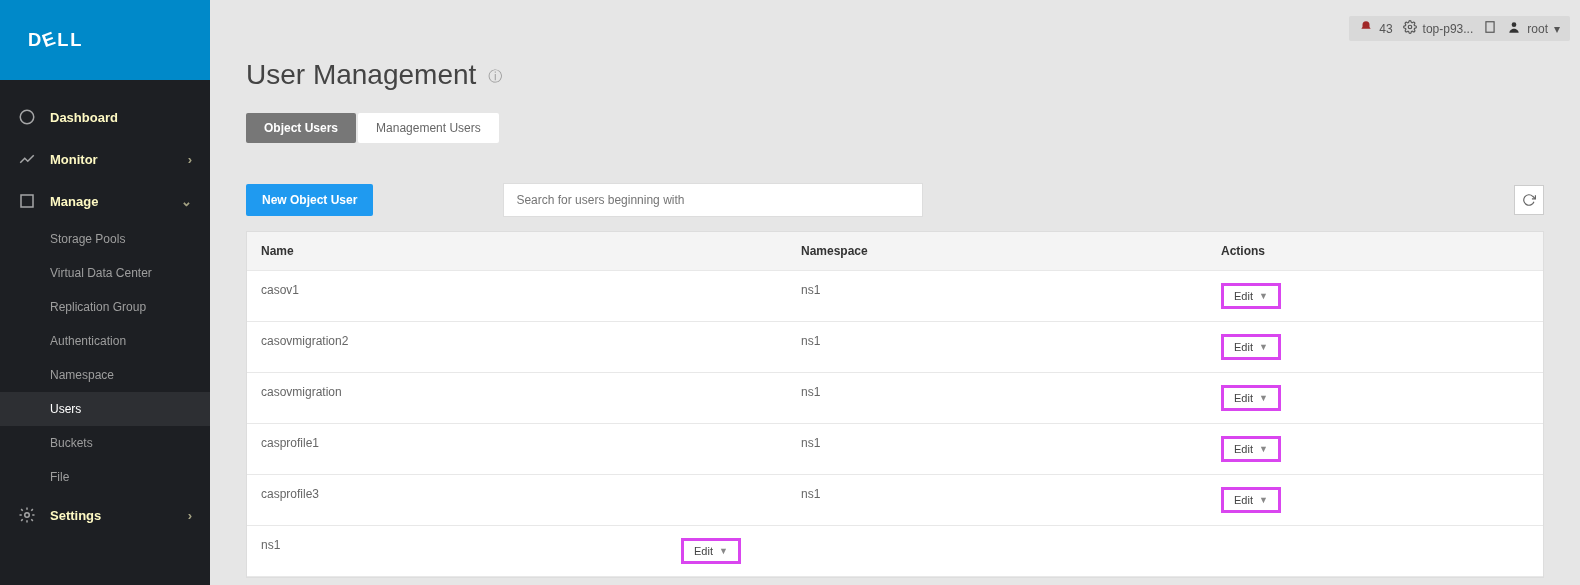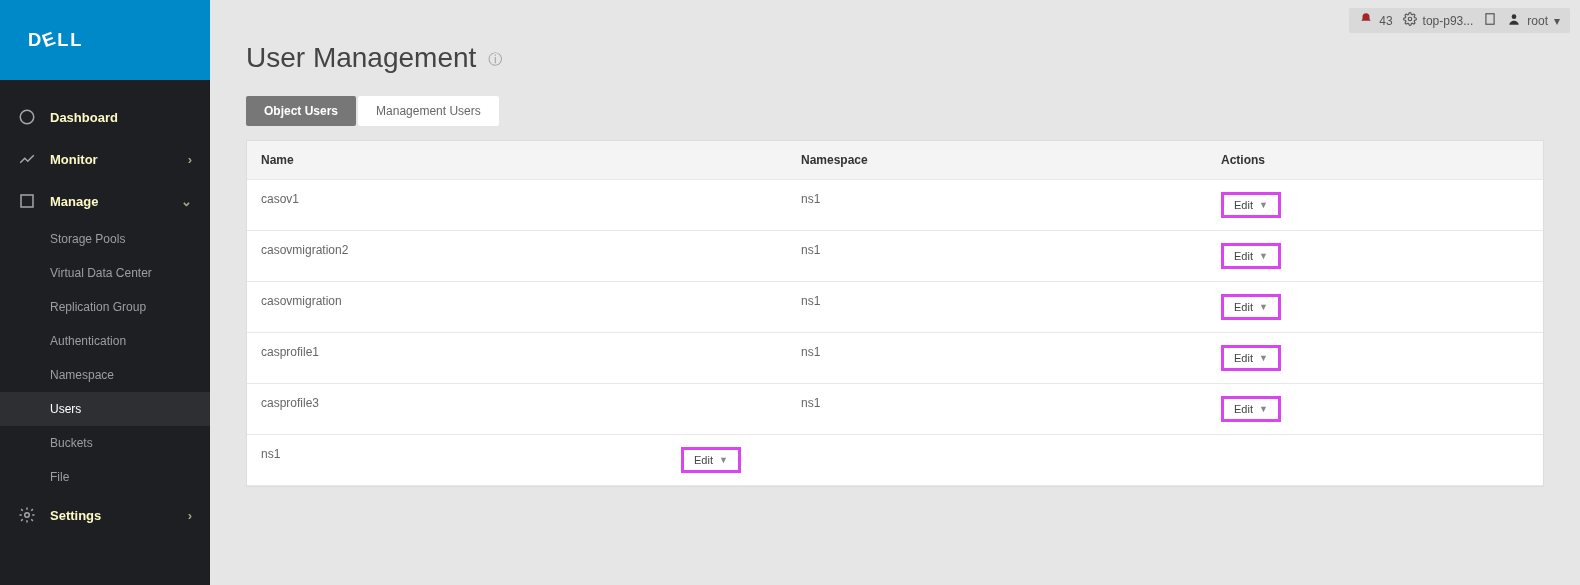--- a/index.html
+++ b/index.html
@@ -14,26 +14,26 @@
 .nav-item .ic { width: 18px; height: 18px; margin-right: 14px; opacity: .8; flex-shrink: 0; }
 .nav-item .ic svg { width: 18px; height: 18px; stroke: #c8c8c8; fill: none; stroke-width: 2; }
 .nav-item .label { flex: 1; }
 .nav-item .chev { opacity: .6; }
 .nav-sub { padding-left: 50px; }
 .nav-sub .sub-item { padding: 10px 14px 10px 0; font-size: 12px; color: #9e9e9e; cursor: pointer; }
 .nav-sub .sub-item.active { background: #2d2f33; color: #fff; margin-left: -50px; padding-left: 50px; }
 
 
 .main { flex: 1; background: #e6e6e6; position: relative; }
-.topbar { position: absolute; top: 8px; right: 10px; display: flex; align-items: center; gap: 10px; background: #d9d9d9; padding: 4px 10px; border-radius: 2px; font-size: 12px; color: #555; }
+.topbar { position: absolute; top: 16px; right: 10px; display: flex; align-items: center; gap: 10px; background: #d9d9d9; padding: 4px 10px; border-radius: 2px; font-size: 12px; color: #555; }
 .topbar .tb-item { display: flex; align-items: center; gap: 6px; cursor: pointer; }
 .topbar .alert-ic { color: #a02828; }
 .topbar svg { width: 14px; height: 14px; }
 
-.page-title { font-size: 28px; font-weight: 400; color: #444; padding: 42px 12px 0 36px; }
+.page-title { font-size: 28px; font-weight: 400; color: #444; padding: 42px 12px 0 36px; margin-top: 17px; }
 .page-title .info-ic { font-size: 14px; color: #999; vertical-align: middle; margin-left: 4px; }
 
 .tab-strip { margin: 22px 0 0 36px; display: flex; gap: 2px; }
 .tab { padding: 8px 18px; font-size: 12px; cursor: pointer; border-radius: 2px; }
 .tab.active { background: #777; color: #fff; font-weight: 600; }
 .tab.inactive { background: #fff; color: #666; }
 
 .toolbar { margin: 40px 36px 0 36px; display: flex; align-items: center; }
 .new-btn { background: #1f9af0; color: #fff; border: none; padding: 9px 16px; font-size: 12px; font-weight: 600; cursor: pointer; border-radius: 2px; }
 .search-input { margin-left: 130px; width: 420px; padding: 9px 12px; font-size: 12px; border: 1px solid #ddd; background: #fff; color: #555; }
@@ -146,20 +146,30 @@
   <h1 class="page-title">
     <span>User Management</span>
     <span class="info-ic">ⓘ</span>
   </h1>
 
   <div class="tab-strip">
       <div class="tab active">Object Users</div>
       <div class="tab inactive">Management Users</div>
     </div>
 
+  <div class="toolbar">
+    <button class="new-btn">New Object User</button>
+    <input class="search-input" placeholder="Search for users beginning with" style="">
+    <button class="refresh-btn">
+      <svg viewBox="0 0 24 24">
+          <polyline points="23 4 23 10 17 10"></polyline>
+          <path d="M20.49 15a9 9 0 1 1-2.12-9.36L23 10"></path>
+        </svg>
+    </button>
+  </div>
 
   <div class="table-wrap">
     <div class="thead">
       <div class="cell col-name">Name</div>
       <div class="cell col-ns">Namespace</div>
       <div class="cell col-actions">Actions</div>
     </div>
     <div id="tbody">
         <div class="trow">
           <div class="cell col-name">casov1</div>

